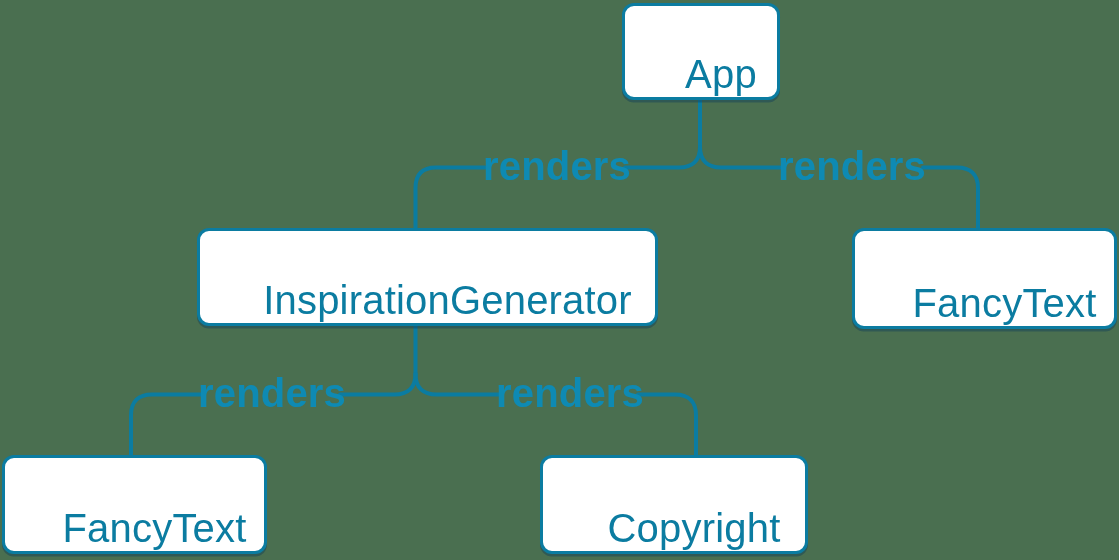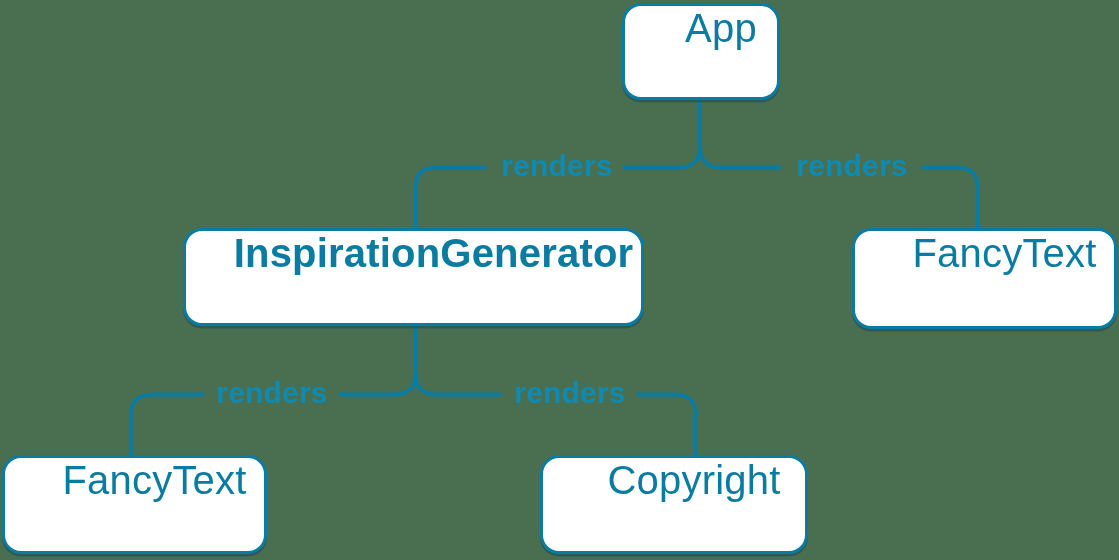--- a/index.html
+++ b/index.html
@@ -30,43 +30,43 @@
     fill: none;
     stroke: var(--accent);
     stroke-width: 4;
     stroke-linecap: round;
   }
 
   .node {
     position: absolute;
     background: var(--box_bg);
     border: 3.5px solid var(--accent);
-    border-radius: 19px;
+    border-radius: 12px;
     box-shadow: 0 2.5px 0 rgba(18, 62, 88, 0.45);
     display: flex;
-    align-items: flex-start;
+    align-items: flex-end;
     justify-content: center;
     color: var(--accent);
     font-size: 40px;
     font-weight: 500;
     letter-spacing: 0.2px;
     white-space: nowrap;
     padding-left: 40px;
   }
   .node-app                  { left: 622px; top: 3px;   width: 158px; height: 97px;  }
-  .node-inspiration          { left: 183px; top: 228px; width: 461px; height: 98px; font-weight: bold;  }
+  .node-inspiration          { left: 197px; top: 228px; width: 461px; height: 98px;  }
   .node-fancytext-right      { left: 852px; top: 228px; width: 265px; height: 101px; }
   .node-fancytext-left       { left: 2px;   top: 455px; width: 265px; height: 99px;  }
   .node-copyright            { left: 540px; top: 455px; width: 268px; height: 99px;  }
 
   .edge-label {
     position: absolute;
     transform: translate(-50%, -50%);
     color: var(--label);
-    font-size: 30px;
+    font-size: 40px;
     font-weight: 700;
     letter-spacing: 0.2px;
     line-height: 1;
     white-space: nowrap;
   }
   .edge-label-1 { left: 557px; top: 166px; }
   .edge-label-2 { left: 852px; top: 166px; }
   .edge-label-3 { left: 272px; top: 393px; }
   .edge-label-4 { left: 570px; top: 393px; }
 </style>

